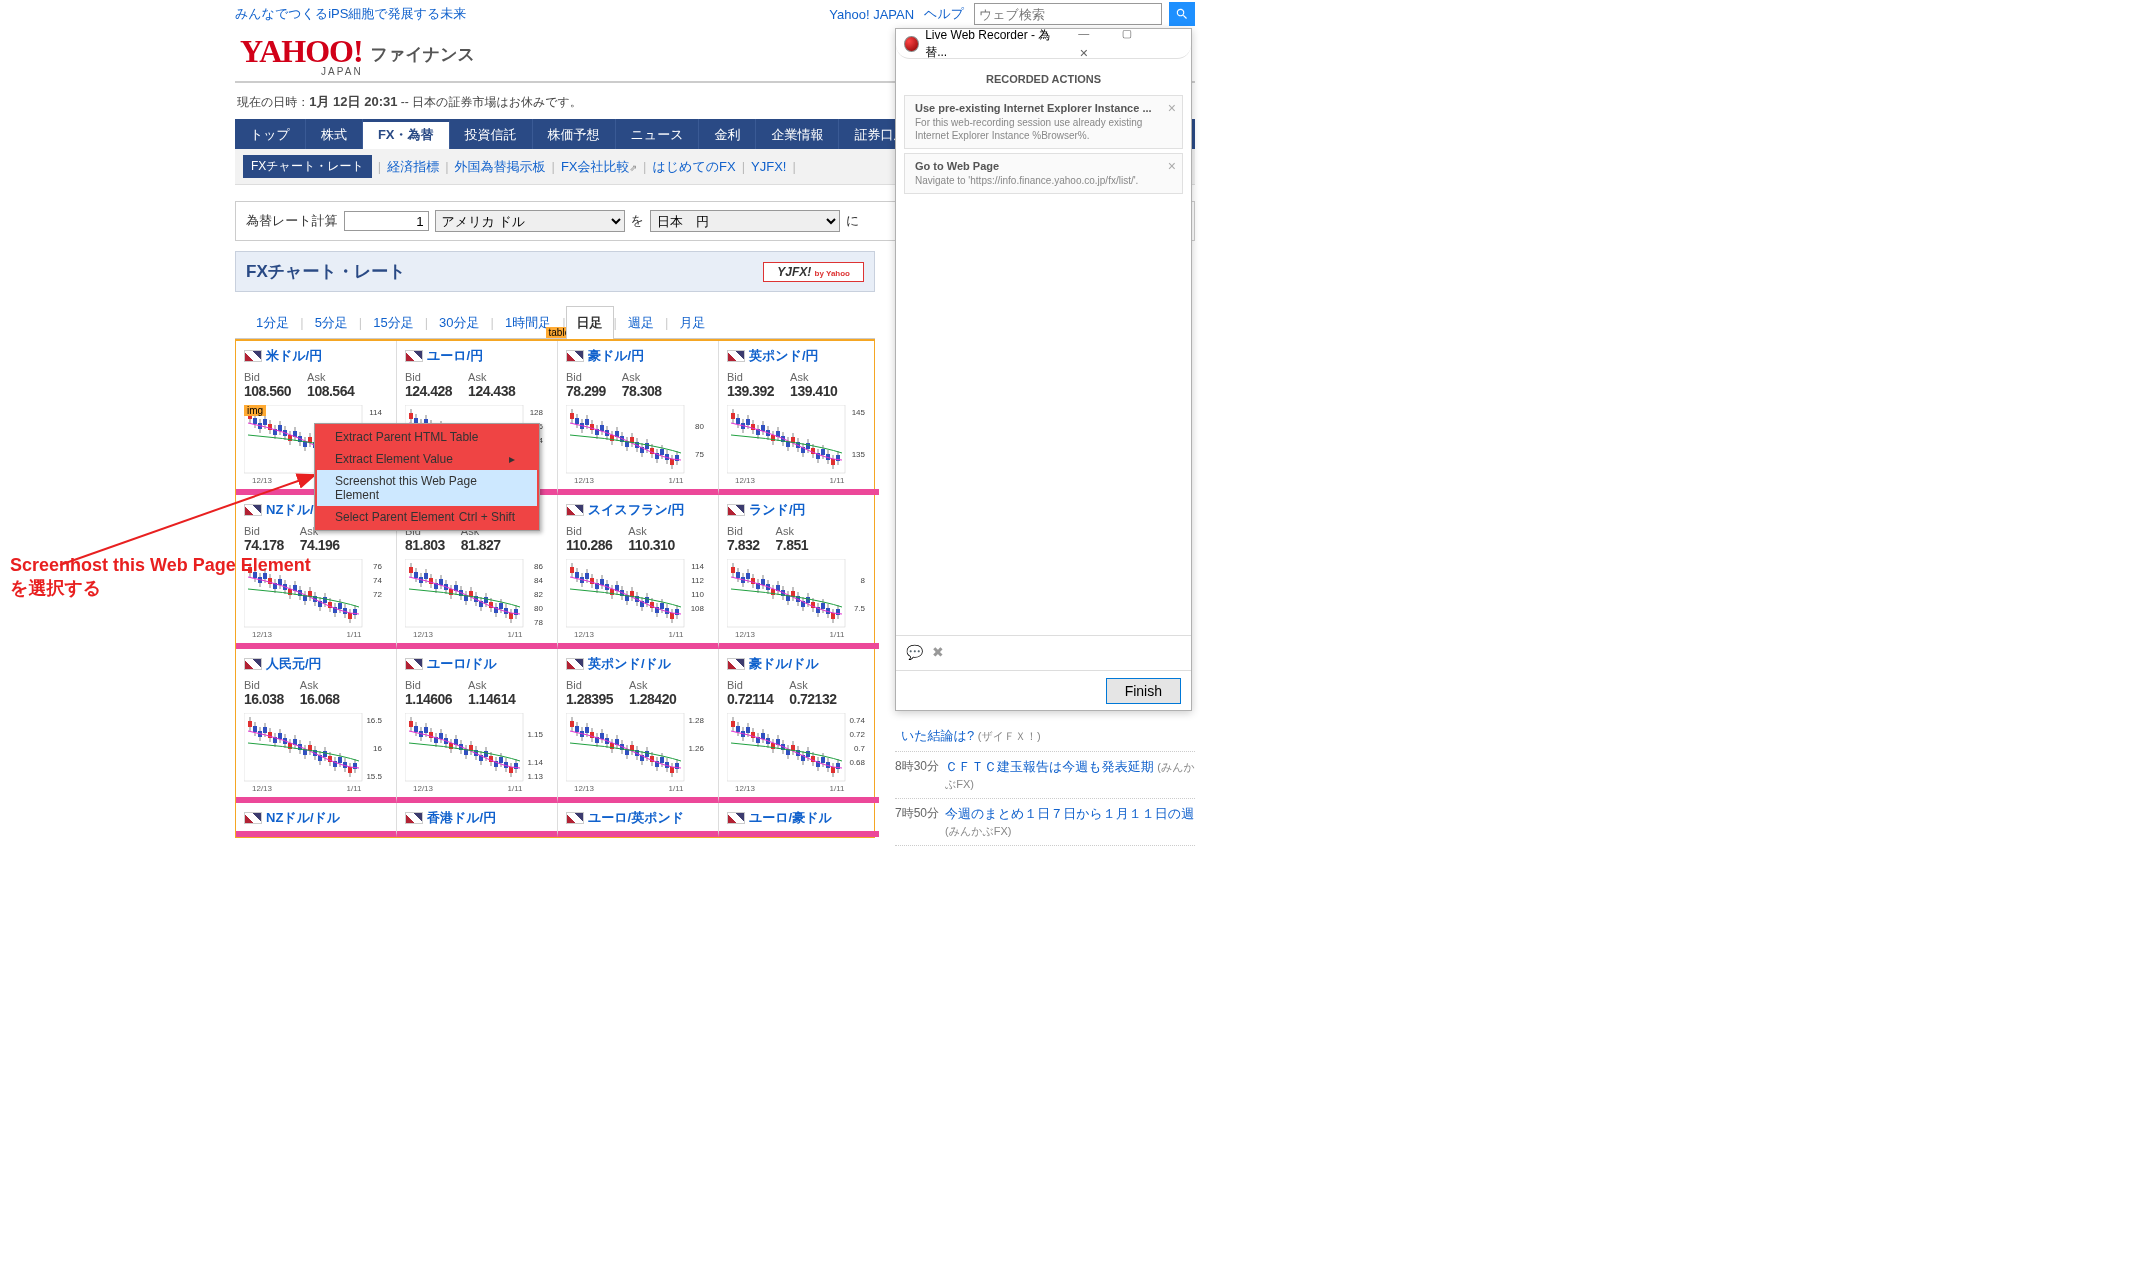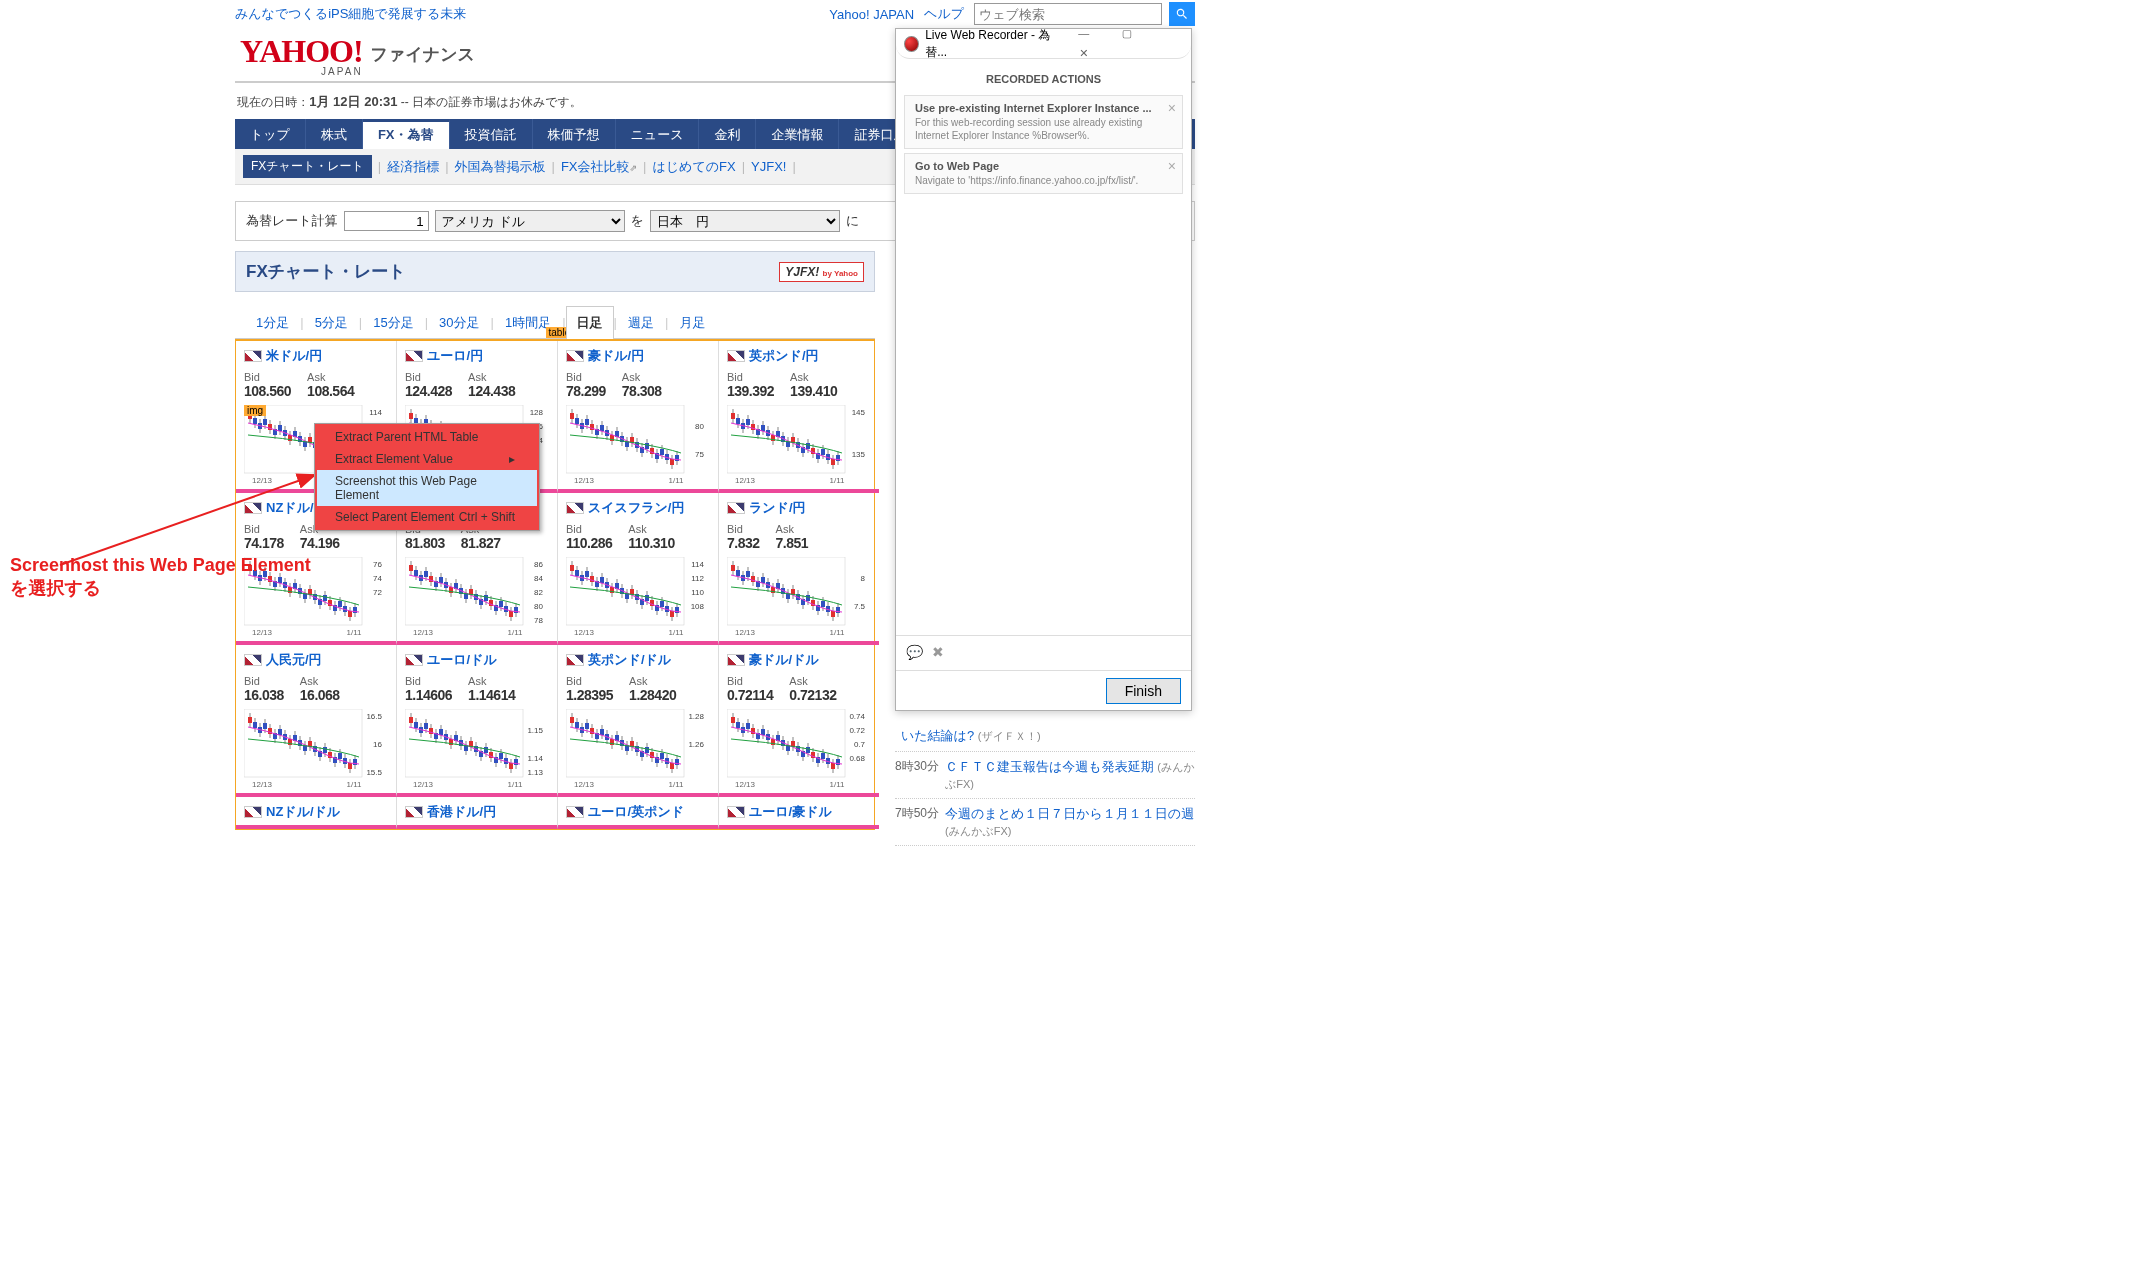--- a/index.html
+++ b/index.html
@@ -40,31 +40,31 @@
 .calc-bar { border: 1px solid #ccc; padding: 8px 10px; margin-top: 16px; display: flex; align-items: center; gap: 6px; font-size: 13px; }
 .calc-bar input[type=text] { width: 85px; height: 20px; border: 1px solid #999; text-align: right; padding: 0 4px; }
 .calc-bar select { height: 22px; border: 1px solid #999; font-size: 13px; padding: 0 2px; }
 
 .main-cols { display: flex; margin-top: 10px; gap: 20px; }
 .left-col { width: 640px; }
 .right-col { width: 300px; }
 
 .section-title-bar { background: #e8eef7; border: 1px solid #c8d0dd; padding: 8px 10px; display: flex; justify-content: space-between; align-items: center; }
 .section-title-bar h2 { font-size: 17px; font-weight: bold; color: #2a4a85; }
-.yjfx-badge { border: 1px solid #d33; padding: 2px 5px; font-size: 12px; font-weight: bold; font-style: italic; color: #333; background: #fff; }
+.yjfx-badge { border: 1px solid #d33; padding: 2px 13px; font-size: 12px; font-weight: bold; font-style: italic; color: #333; background: #fff; }
 .yjfx-badge .by { font-size: 8px; color: #d33; font-style: normal; }
 
 .tf-tabs { display: flex; border-bottom: 1px solid #ccc; margin-top: 14px; padding-left: 10px; align-items: center; }
 .tf-tabs .tf { padding: 7px 10px; color: #1061cc; font-size: 13px; border: 1px solid transparent; border-bottom: none; margin-bottom: -1px; position: relative; }
 .tf-tabs .tf.active { border-color: #ccc; background: #fff; color: #333; font-weight: bold; }
 .tf-tabs .sep { color: #ccc; align-self: center; }
 .tbl-tag { position: absolute; background: #ffaa33; color: #000; font-size: 10px; padding: 0 3px; }
 
 .rate-grid { border: 1px solid #f5a623; border-top: 2px solid #f5a623; display: grid; grid-template-columns: repeat(4, 1fr); }
-.rate-cell { border-right: 1px solid #ddd; border-bottom: 4px solid #ec4899; padding: 6px 12px 4px 8px; position: relative; }
+.rate-cell { border-right: 1px solid #ddd; border-bottom: 6px solid #ec4899; padding: 6px 12px 4px 8px; position: relative; }
 .rate-cell:nth-child(4n) { border-right: none; }
 .pair-name { color: #1061cc; font-size: 13px; font-weight: bold; display: flex; align-items: center; gap: 4px; }
 .flag { width: 18px; height: 12px; display: inline-block; background: linear-gradient(45deg, #b22234 33%, #fff 33%, #fff 66%, #3c3b6e 66%); border: 1px solid #ccc; }
 .bidask { display: flex; gap: 16px; margin-top: 6px; font-size: 12px; }
 .bidask .col { }
 .bidask .lbl { color: #666; font-size: 11px; }
 .bidask .val { font-size: 14px; font-weight: bold; letter-spacing: -0.5px; }
 .mini-chart { height: 80px; margin-top: 6px; position: relative; background: #fff; }
 .img-tag { position: absolute; background: #ffaa33; color: #000; font-size: 10px; padding: 0 3px; top: 0; left: 0; z-index: 5; }
 

